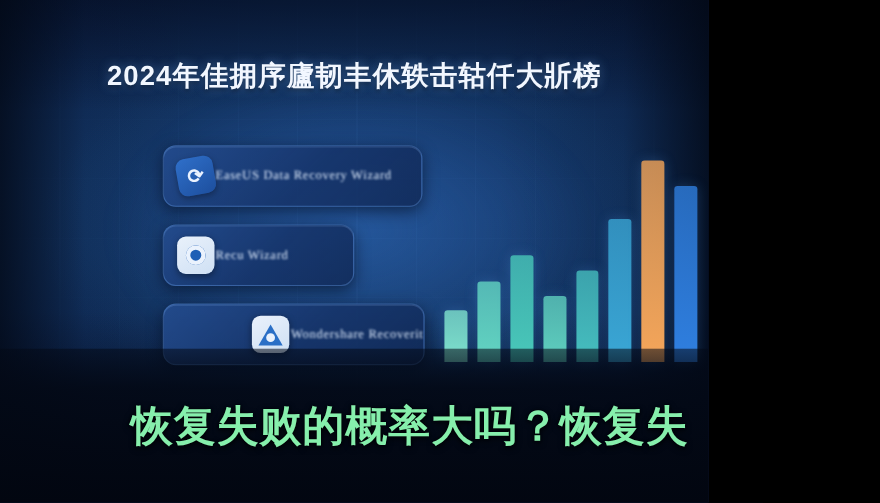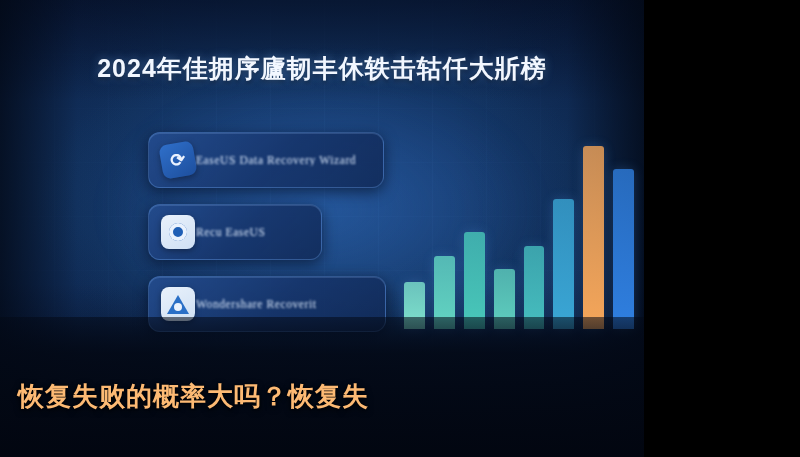--- a/index.html
+++ b/index.html
@@ -91,21 +91,21 @@
     background: linear-gradient(135deg, rgba(36,76,142,0.92) 0%, rgba(22,52,106,0.88) 55%, rgba(17,42,88,0.85) 100%);
     border: 1px solid rgba(120,175,250,0.30);
     box-shadow: 0 4px 14px rgba(2,8,24,0.55), inset 0 1px 0 rgba(160,200,255,0.18);
     display: flex;
     align-items: center;
     padding-left: 12px;
     filter: blur(0.5px);
   }
   .card.c1 { width: 222px; }
   .card.c2 { width: 160px; }
-  .card.c3 { width: 224px; }
+  .card.c3 { width: 224px; justify-content: flex-end; }
 
   .card-icon {
     width: 34px;
     height: 34px;
     flex: 0 0 34px;
     border-radius: 8px;
     background: linear-gradient(150deg, #e9f1fb 0%, #cfe0f4 100%);
     display: flex;
     align-items: center;
     justify-content: center;
@@ -183,23 +183,23 @@
     right: 0;
     bottom: 0;
     height: 140px;
     background: linear-gradient(to bottom, rgba(3,9,22,0.55) 0%, rgba(3,9,22,0.92) 26%, rgba(2,6,16,0.97) 100%);
   }
   .caption {
     position: absolute;
     left: 0;
     right: 0;
     bottom: 44px;
-    text-align: left;
-    color: #fdba74;
-    font-size: 26px;
+    text-align: right;
+    color: #86efac;
+    font-size: 38px;
     font-weight: bold;
     line-height: 1.32;
     letter-spacing: 1px;
     text-shadow: 0 2px 6px rgba(0,0,0,0.9), 0 0 2px rgba(0,0,0,0.9);
     padding: 0 18px;
   }
   .caption .line { display: block; }
 </style>
 </head>
 <body>
@@ -220,21 +220,21 @@
       <div class="card-icon blue-tilt">
         <span class="glyph">⟳</span>
       </div>
       <div class="card-label">EaseUS Data Recovery Wizard</div>
     </div>
 
     <div class="card c2">
       <div class="card-icon">
         <span class="icon-disc"></span>
       </div>
-      <div class="card-label">Recu EaseUS</div>
+      <div class="card-label">Recu Wizard</div>
     </div>
 
     <div class="card c3">
       <div class="card-icon">
         <span class="icon-tri"></span>
       </div>
       <div class="card-label">Wondershare Recoverit</div>
     </div>
 
   </div>

